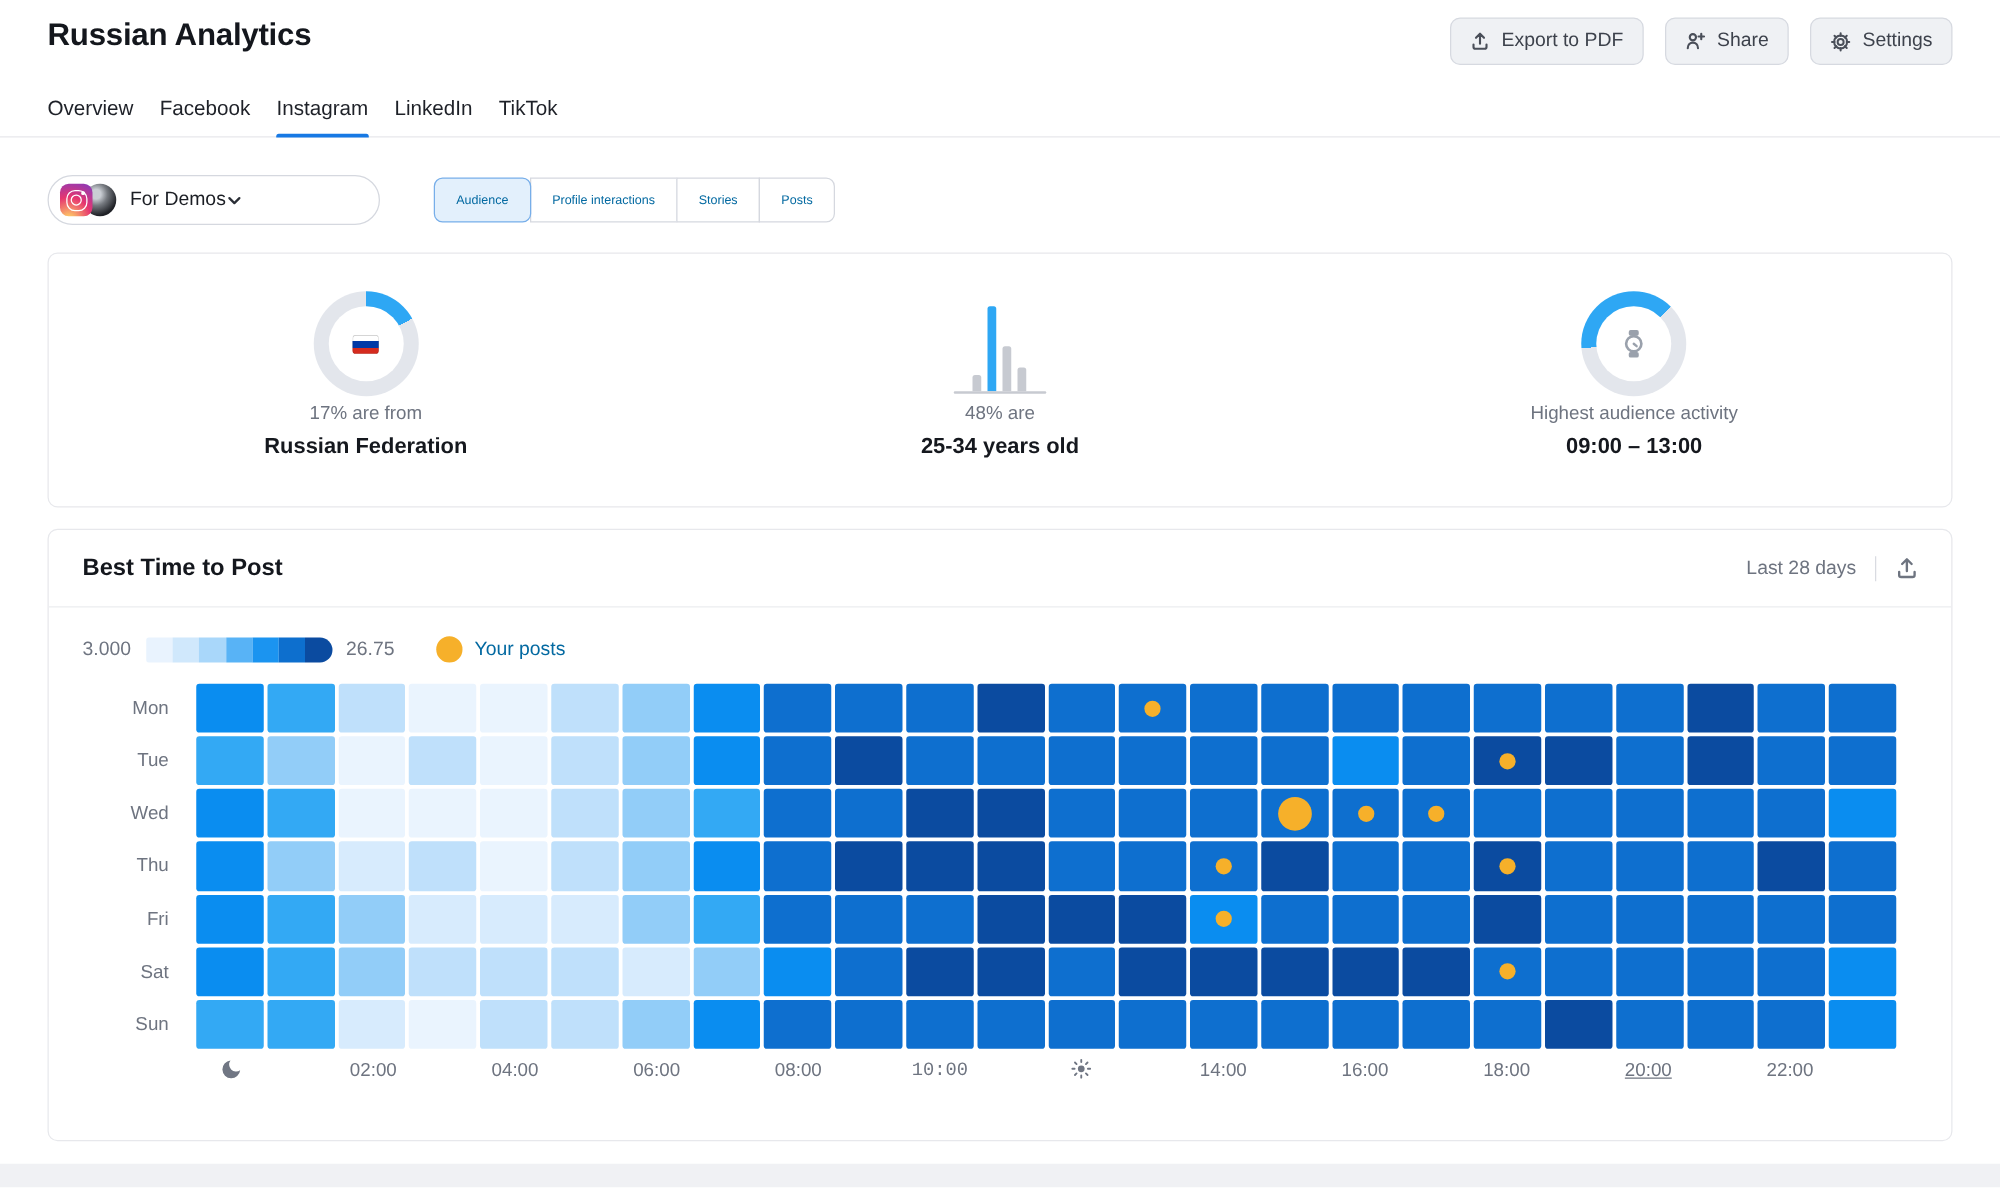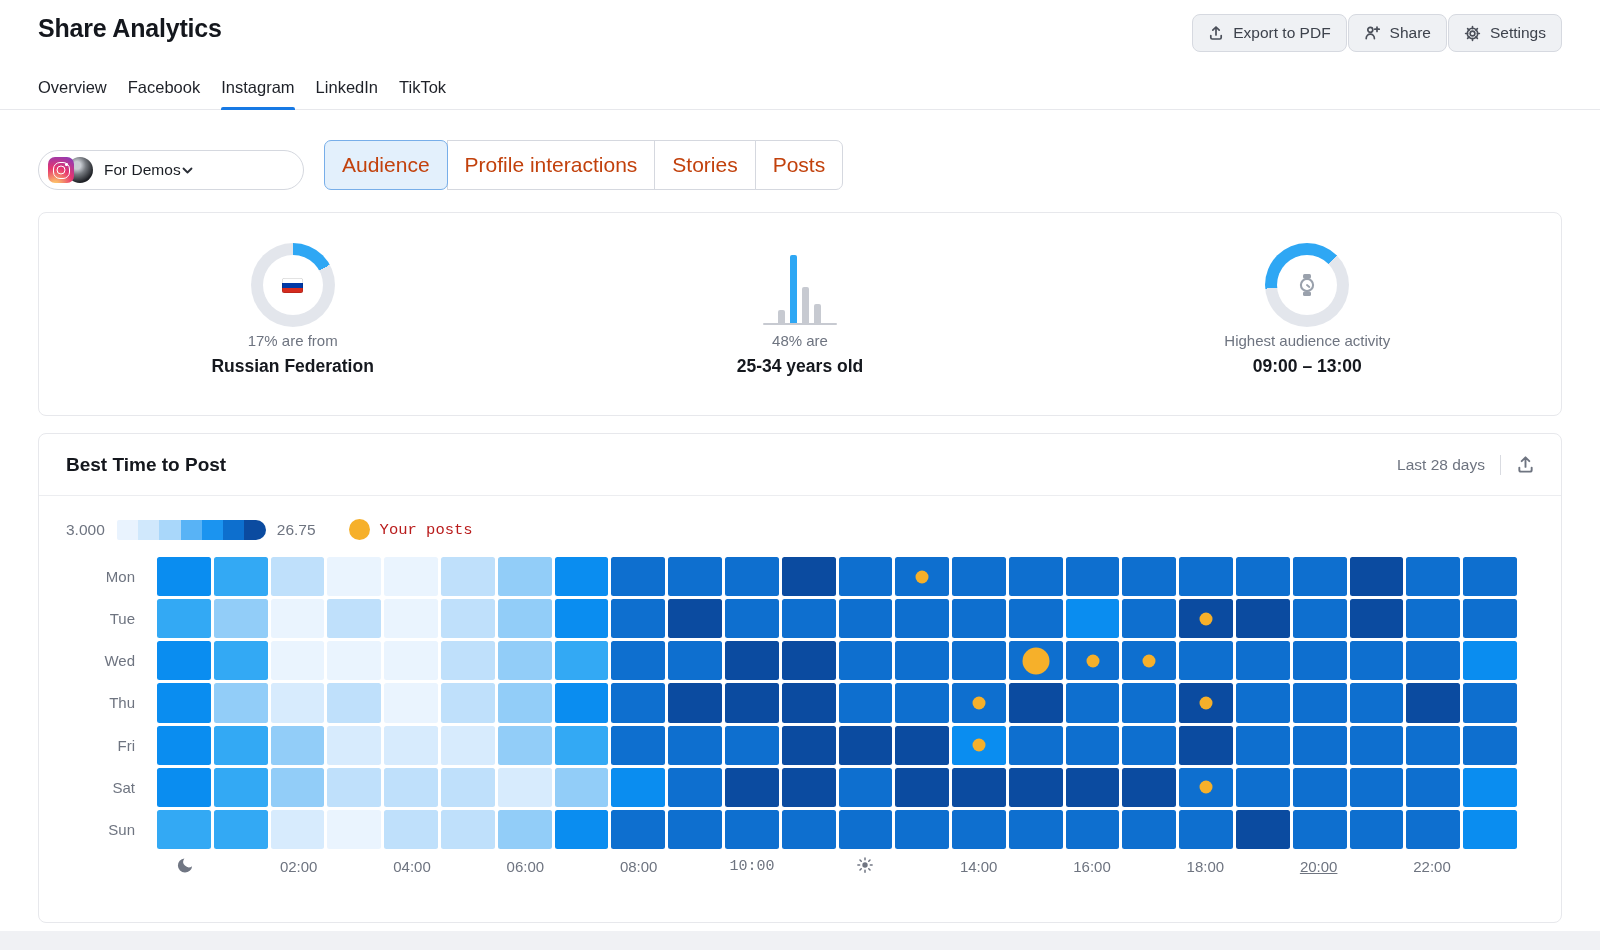--- a/index.html
+++ b/index.html
@@ -3,43 +3,43 @@
 <meta charset="utf-8">
 <style>
   * { margin:0; padding:0; box-sizing:border-box; }
   html,body { width:1600px; height:950px; }
   body { background:#fff; font-family:"Liberation Sans","DejaVu Sans",sans-serif; color:#16191f; overflow:hidden; position:relative; }
   .page { padding:0 38px; }
 
   
   header { display:flex; justify-content:space-between; align-items:flex-start; padding-top:14px; }
   h1 { font-size:25px; font-weight:700; letter-spacing:-.2px; color:#14171d; }
-  .header-actions { display:flex; gap:1px; }
+  .header-actions { display:flex; gap:17px; }
   .btn { display:flex; align-items:center; gap:9px; height:38px; padding:0 15px; background:#eff1f4; border:1px solid #d6d9e0; border-radius:8px; font-size:15.5px; color:#3d424c; cursor:pointer; }
   .btn svg { flex:0 0 auto; }
 
   
   .tabs-wrap { margin:26px -38px 0; padding:0 38px; border-bottom:1px solid #e7e8ec; }
   .tabs { display:flex; gap:21px; }
   .tab { font-size:16.5px; color:#1e2128; padding-bottom:12px; position:relative; cursor:pointer; }
   .tab.active::after { content:""; position:absolute; left:0; right:0; bottom:-1px; height:3px; background:#1779e4; border-radius:2px 2px 0 0; }
 
   
-  .controls-row { margin-top:30px; display:flex; align-items:flex-end; }
+  .controls-row { margin-top:30px; display:flex; align-items:center;gap:23px; }
   .account-pill { width:266px; height:40px; border:1px solid #d5d8df; border-radius:21px; display:flex; align-items:center; padding:0 16px 0 9px; background:#fff; cursor:pointer; }
   .ig-logo { width:26px; height:26px; border-radius:7px; position:relative; background:radial-gradient(circle at 28% 110%, #fdc468 8%, #e6366f 52%, #8a3ab9 95%); flex:0 0 auto; }
   .ig-logo .cam { position:absolute; inset:4.5px; border:1.6px solid #fff; border-radius:7px; }
   .ig-logo .lens { position:absolute; width:9px; height:9px; border:1.6px solid #fff; border-radius:50%; left:50%; top:50%; transform:translate(-50%,-50%); }
   .ig-logo .dot { position:absolute; width:2.6px; height:2.6px; background:#fff; border-radius:50%; right:6.3px; top:6.3px; }
   .avatar { width:26px; height:26px; border-radius:50%; margin-left:-7px; box-shadow:0 0 0 2px #fff; background:radial-gradient(circle at 38% 32%, #c9cdd3 0 16%, #75797f 38%, #1f2126 72%); flex:0 0 auto; }
   .account-label { margin-left:11px; font-size:15.5px; color:#1b1e24; }
   .account-pill svg { margin-left:auto; }
 
   .segments { display:flex; margin-left:20px; }
-  .seg { height:50px; display:flex; align-items:center; padding:0 17px; font-size:21px; color:#c2410c; background:#fff; border:1px solid #d5d8df; margin-left:-1px; cursor:pointer; position:relative; }
+  .seg { height:36px; display:flex; align-items:center; padding:0 17px; font-size:10px; color:#0369a1; background:#fff; border:1px solid #d5d8df; margin-left:-1px; cursor:pointer; position:relative; }
   .seg:first-child { margin-left:0; border-radius:7px 0 0 7px; }
   .seg:last-child { border-radius:0 7px 7px 0; }
   .seg.active { background:#e3f0fc; border:1px solid #77aee9; border-radius:7px; z-index:1; }
 
   
   .stats-card { margin-top:22px; height:204px; border:1px solid #e7e8ec; border-radius:8px; display:flex; align-items:stretch; background:#fff; }
   .stat { flex:1; display:flex; flex-direction:column; align-items:center; padding-top:25px; }
   .donut-wrap { height:94px; display:flex; align-items:center; justify-content:center; }
   .donut { width:84px; height:84px; border-radius:50%; position:relative; }
   .donut::after { content:""; position:absolute; inset:12px; background:#fff; border-radius:50%; }
@@ -60,21 +60,21 @@
   .vdiv { width:1px; height:20px; background:#d9dbe1; }
   .icon-btn { display:flex; align-items:center; cursor:pointer; background:none; border:none; padding:0; }
 
   .btp-body { padding:0 44px 0 27px; }
   .legend-row { margin-top:23px; display:flex; align-items:center; height:21px; font-size:15.5px; color:#6e7480; }
   .grad-bar { display:flex; width:149px; height:20px; margin:0 11px 0 12px; }
   .grad-bar span { flex:1; }
   .grad-bar span:first-child { border-radius:2px 0 0 2px; }
   .grad-bar span:last-child { border-radius:0 10px 10px 0; }
   .legend-dot { width:21px; height:21px; border-radius:50%; margin-left:33px; }
-  .legend-posts-label { margin-left:10px; color:#b91c1c;font-family:Liberation Mono, monospace; }
+  .legend-posts-label { margin-left:10px; color:#0369a1; }
 
   .hm-table { margin-top:17px; display:flex; flex-direction:column; gap:3px; height:292px; }
   .hm-row { flex:1; display:flex; }
   .hm-label { width:69px; margin-right:22px; display:flex; align-items:center; justify-content:flex-end; font-size:15px; color:#6e7480; }
   .hm-cells { flex:1; display:grid; grid-template-columns:repeat(24,1fr); gap:3px; }
   .hm-cell { border-radius:2.5px; position:relative; }
   .pdot { position:absolute; left:50%; top:50%; transform:translate(-50%,-50%); border-radius:50%; }
   .pdot.small { width:13px; height:13px; }
   .pdot.big { width:27px; height:27px; z-index:1; }
 
@@ -85,21 +85,21 @@
   .axis-icon { position:absolute; top:0; transform:translateX(-50%); display:flex; }
 
   .bottom-strip { position:absolute; left:0; right:0; bottom:0; height:19px; background:#f0f1f4; }
 </style>
 </head>
 <body>
 
 <div class="page">
 
   <header>
-    <h1>Share Analytics</h1>
+    <h1>Russian Analytics</h1>
     <div class="header-actions">
       <button class="btn">
         <span style="display:flex">
           <svg width="16" height="16" viewBox="0 0 16 16" fill="none" stroke="#4a4f59" stroke-width="1.7" stroke-linecap="round" stroke-linejoin="round">
               <path d="M8 10V2.2M4.8 5.2L8 2l3.2 3.2"></path>
               <path d="M2.8 10.6v2a1.4 1.4 0 0 0 1.4 1.4h7.6a1.4 1.4 0 0 0 1.4-1.4v-2"></path>
             </svg>
         </span>
         <span>Export to PDF</span>
       </button>

